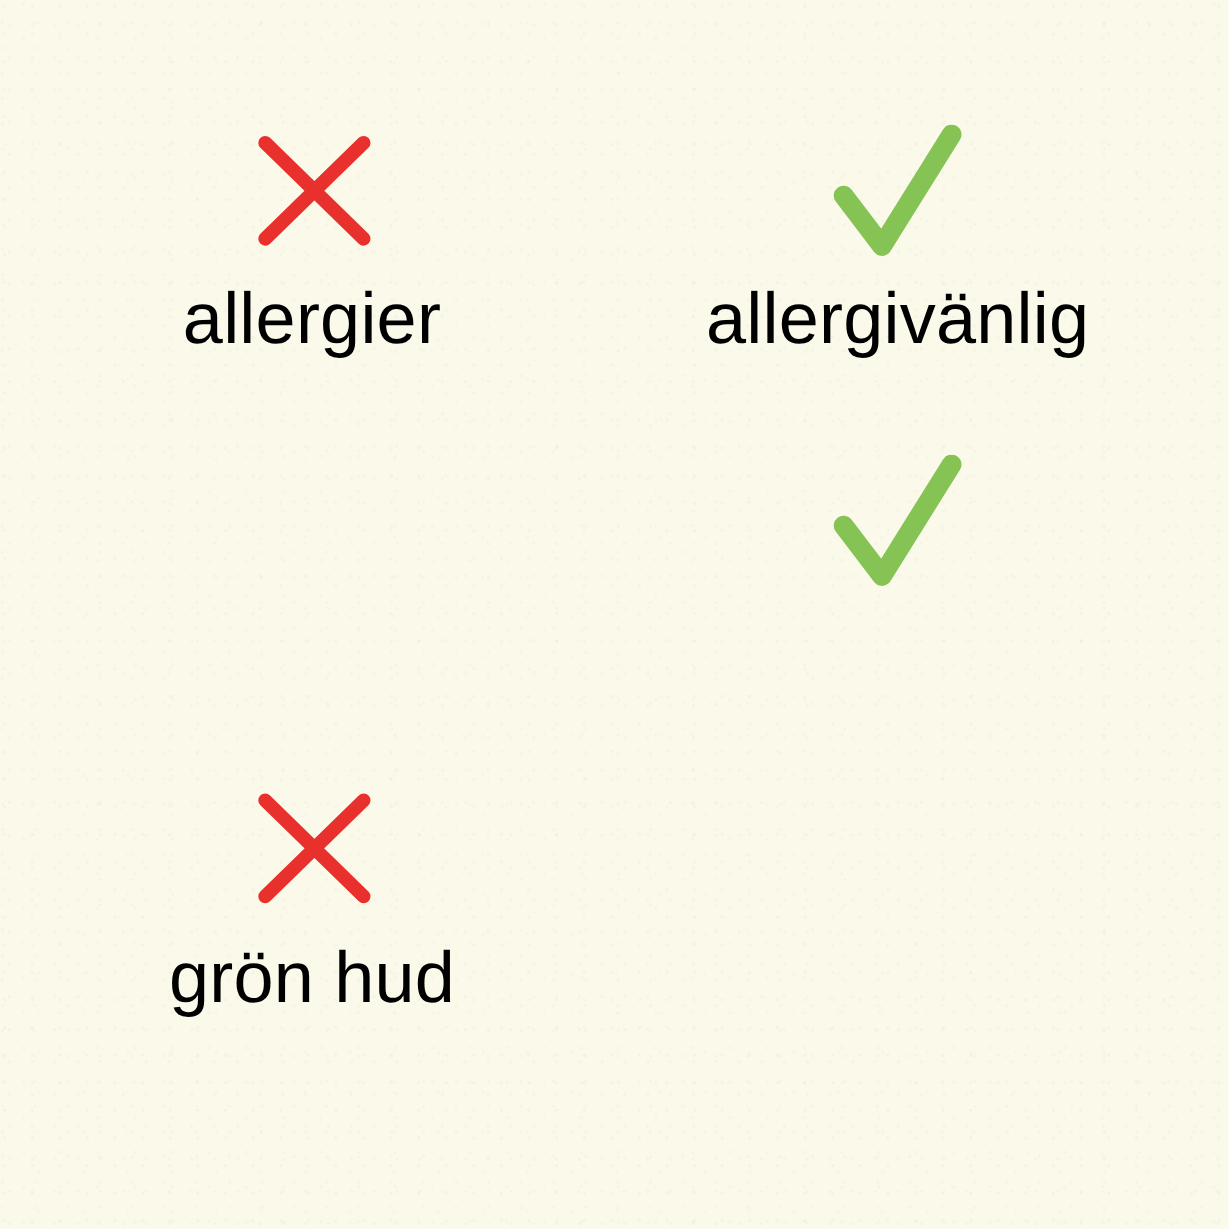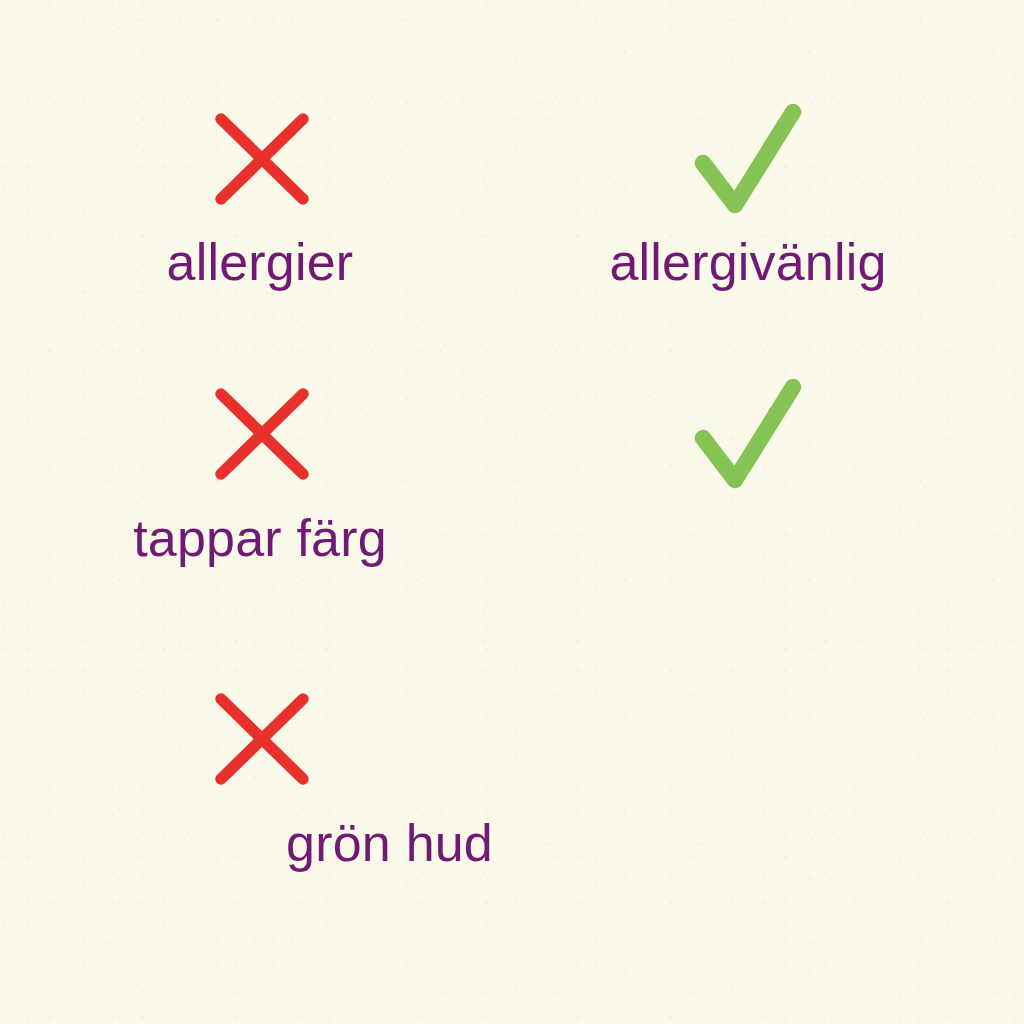--- a/index.html
+++ b/index.html
@@ -45,33 +45,33 @@
   .cell {
     position: absolute;
     width: 470px;
     text-align: center;
   }
   .cell.col-negative { left: 27px; }
   .cell.col-positive { left: 513px; }
 
   .cell.row-1 { top: 100px; }
   .cell.row-2 { top: 375px; }
-  .cell.row-3 { top: 680px; text-align: right; }
+  .cell.row-3 { top: 648px; }
 
   .icon-slot {
     height: 118px;
     display: flex;
     align-items: center;
     justify-content: center;
   }
   .icon-slot svg { display: block; }
 
   .caption {
-    color: #701a75;
-    font-size: 52px;
+    color: #000000;
+    font-size: 60px;
     line-height: 1;
     font-weight: 400;
     letter-spacing: .2px;
     white-space: nowrap;
   }
   
   .row-1 .caption { margin-top: 18px; }
   .row-2 .caption { margin-top: 19px; }
   .row-3 .caption { margin-top: 19px; }
 
@@ -101,31 +101,20 @@
 
     <div class="cell col-positive row-1">
       <div class="icon-slot">
         <svg width="110" height="110" viewBox="0 0 110 110" aria-hidden="true">
           <polyline points="10,59 42,101 100,8" stroke="#85c354" stroke-width="16.5" stroke-linecap="round" stroke-linejoin="round" fill="none"></polyline>
         </svg>
       </div>
       <div class="caption">allergivänlig</div>
     </div>
 
-    <div class="cell col-negative row-2">
-      <div class="icon-slot">
-        <svg width="100" height="98" viewBox="0 0 100 98" aria-hidden="true">
-          <g stroke="#e8312c" stroke-width="11.5" stroke-linecap="round" fill="none">
-            <line x1="9" y1="9" x2="91" y2="89"></line>
-            <line x1="91" y1="9" x2="9" y2="89"></line>
-          </g>
-        </svg>
-      </div>
-      <div class="caption">tappar färg</div>
-    </div>
 
     <div class="cell col-positive row-2">
       <div class="icon-slot">
         <svg width="110" height="110" viewBox="0 0 110 110" aria-hidden="true">
           <polyline points="10,59 42,101 100,8" stroke="#85c354" stroke-width="16.5" stroke-linecap="round" stroke-linejoin="round" fill="none"></polyline>
         </svg>
       </div>
     </div>
 
     <div class="cell col-negative row-3">

